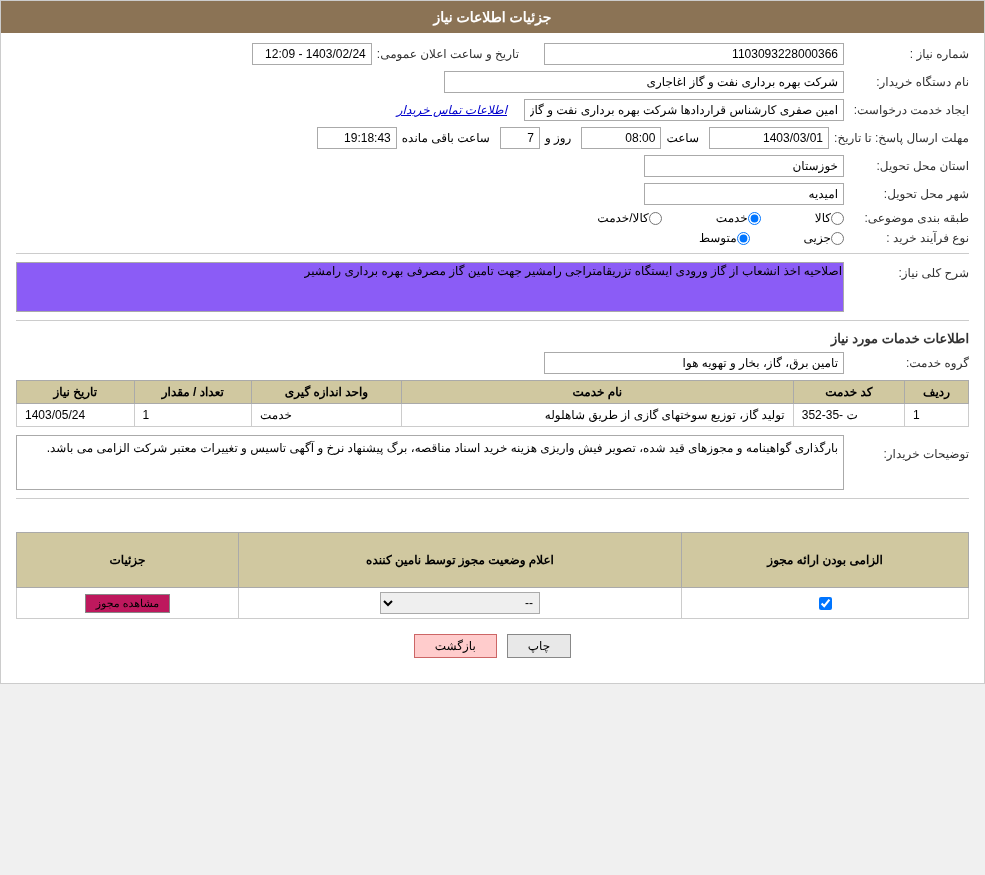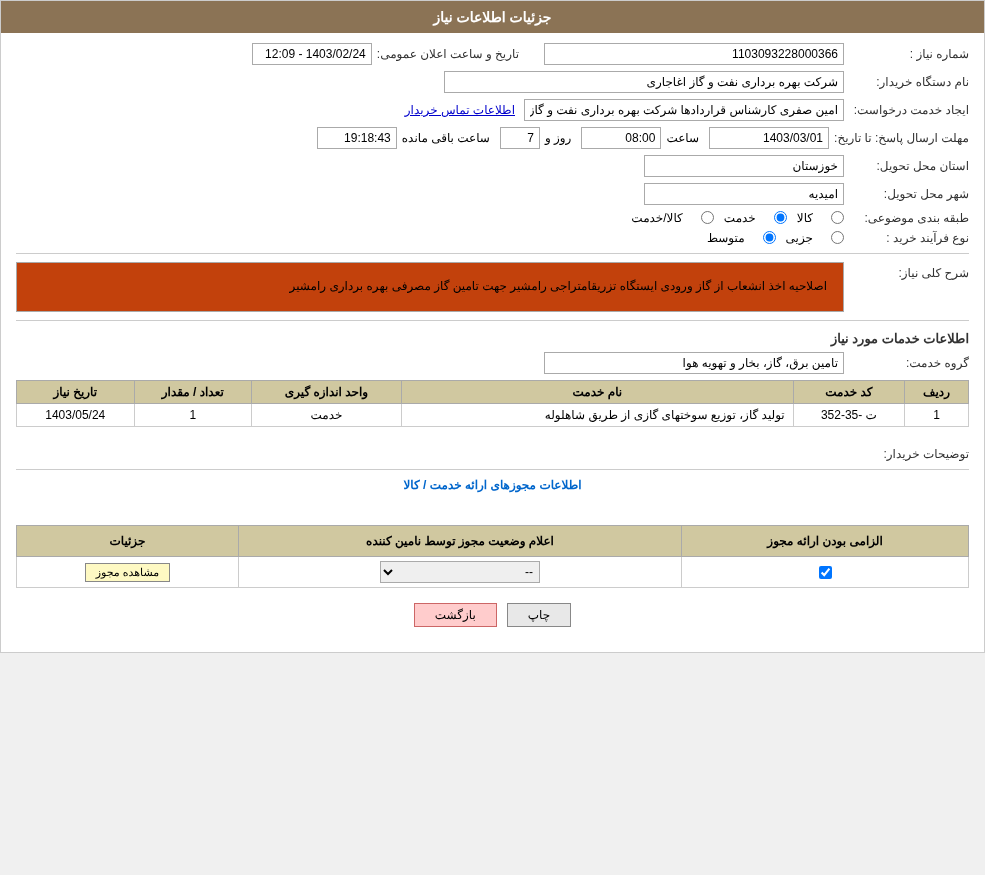--- a/index.html
+++ b/index.html
@@ -75,31 +75,32 @@
     table.data-table th {
       background: #d0c8a0;
       border: 1px solid #aaa;
       padding: 4px 7px;
       text-align: center;
       font-weight: bold;
     }
     table.data-table td {
       border: 1px solid #ccc;
       padding: 4px 8px;
-      text-align: center;
+      text-align: left;
     }
     .radio-group {
       display: flex;
       align-items: center;
       gap: 10px;
     }
     .radio-item {
       display: flex;
-      align-items: flex-start;
-      gap: 18px;
+      align-items: flex-end;
+      gap: 0;
+      margin-left: 44px;
     }
     .divider {
       border: none;
       border-top: 1px solid #ccc;
       margin: 8px 0;
     }
     .sub-section-title {
       color: #0066cc;
       font-size: 12px;
       font-weight: bold;
@@ -108,21 +109,21 @@
     }
     .license-table {
       width: 100%;
       border-collapse: collapse;
       font-size: 12px;
       margin-top: 5px;
     }
     .license-table th {
       background: #d0c8a0;
       border: 1px solid #aaa;
-      padding: 8px 8px;
+      padding: 20px 8px;
       text-align: center;
     }
     .license-table td {
       border: 1px solid #ccc;
       padding: 4px 8px;
       text-align: center;
     }
     .btn {
       padding: 4px 20px;
       font-family: Tahoma, Arial, sans-serif;
@@ -139,21 +140,21 @@
     }
     .button-row {
       display: flex;
       justify-content: center;
       gap: 10px;
       margin: 15px 0;
     }
     .view-btn {
       padding: 2px 10px;
       font-size: 11px;
-      background: #fef9c3;
+      background: #be185d;
       border: 1px solid #888;
       cursor: pointer;
       font-family: Tahoma, Arial, sans-serif;
     }
     .checkbox-cell {
       display: flex;
       justify-content: center;
     }
     .select-field {
       border: 1px solid #aaa;
@@ -188,21 +189,21 @@
     </div>
 
     <div class="form-row">
       <span class="label">نام دستگاه خریدار:</span>
       <input class="input-field" style="width: 400px;" type="text" readonly="" value="شرکت بهره برداری نفت و گاز اغاجاری">
     </div>
 
     <div class="form-row">
       <span class="label">ایجاد خدمت درخواست:</span>
       <input class="input-field" style="width: 320px;" type="text" readonly="" value="امین صفری کارشناس قراردادها شرکت بهره برداری نفت و گاز اغاجاری">
-      <span class="link-blue" style="margin-right:4px; font-size:12px;">اطلاعات تماس خریدار</span>
+      <span class="link-blue" style="margin-right:12px; font-size:12px;font-style:italic;">اطلاعات تماس خریدار</span>
     </div>
 
     <div class="form-row time-row">
       <span class="label">مهلت ارسال پاسخ: تا تاریخ:</span>
       <input class="input-field input-small" type="text" readonly="" value="1403/03/01" style="">
       <span style="margin-right:5px;">ساعت</span>
       <input class="input-field input-xsmall" type="text" readonly="" value="08:00" style="">
       <span style="margin-right:5px;">روز و</span>
       <input class="input-field" style="width: 40px;" type="text" readonly="" value="7">
       <span style="margin-right:5px;">ساعت باقی مانده</span>
@@ -248,21 +249,21 @@
           <input type="radio" name="process" checked="" style="">
           <span>متوسط</span>
         </div>
       </div>
     </div>
 
     <hr class="divider">
 
     <div class="form-row" style="align-items:flex-start;">
       <span class="label" style="margin-top:4px;">شرح کلی نیاز:</span>
-      <div style="flex:1; border:1px solid #aaa; padding:16px; min-height:50px; background:#c2410c; direction:rtl;">
+      <div style="flex:1; border:1px solid #aaa; padding:1px; min-height:50px; background:#8b5cf6; direction:rtl;">
         <span>اصلاحیه اخذ انشعاب از گاز ورودی ایستگاه تزریقامتراجی رامشیر جهت تامین گاز مصرفی بهره برداری رامشیر</span>
       </div>
     </div>
 
     <hr class="divider">
 
     <div class="section-title">اطلاعات خدمات مورد نیاز</div>
 
     <div class="form-row">
       <span class="label">گروه خدمت:</span>
@@ -290,25 +291,27 @@
       <td>خدمت</td>
       <td>1</td>
       <td>1403/05/24</td>
     </tr>
           </tbody>
       </table>
     </div>
 
     <div class="form-row" style="align-items:flex-start; margin-top:8px;">
       <span class="label" style="margin-top:12px;">توضیحات خریدار:</span>
+      <div style="flex:1; border:1px solid #aaa; padding:5px; min-height:55px; background:#fff; direction:rtl;">
+        <span>بارگذاری گواهینامه و مجوزهای قید شده، تصویر فیش واریزی هزینه خرید اسناد مناقصه، برگ پیشنهاد نرخ و آگهی تاسیس و تغییرات معتبر شرکت الزامی می باشد.</span>
+      </div>
     </div>
 
     <hr class="divider">
 
-    <div class="sub-section-title">اطلاعات مجوزهای ارائه خدمت / کالا</div>
 
     <div style="height:20px;"></div>
 
     <table class="license-table">
       <thead>
         <tr>
           <th>الزامی بودن ارائه مجوز</th>
           <th>اعلام وضعیت مجوز توسط نامین کننده</th>
           <th>جزئیات</th>
         </tr>

